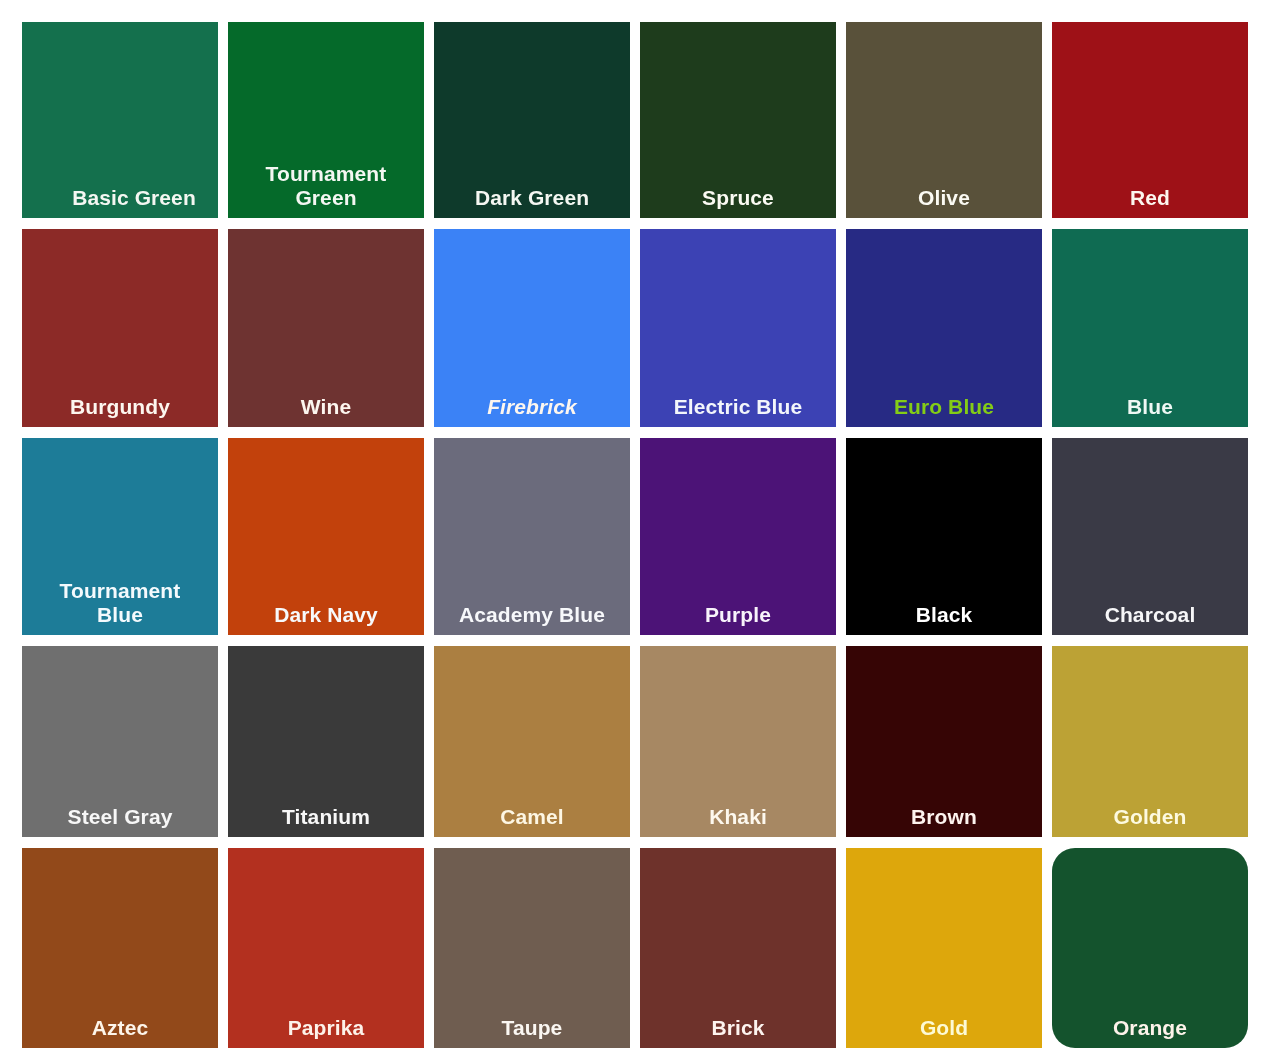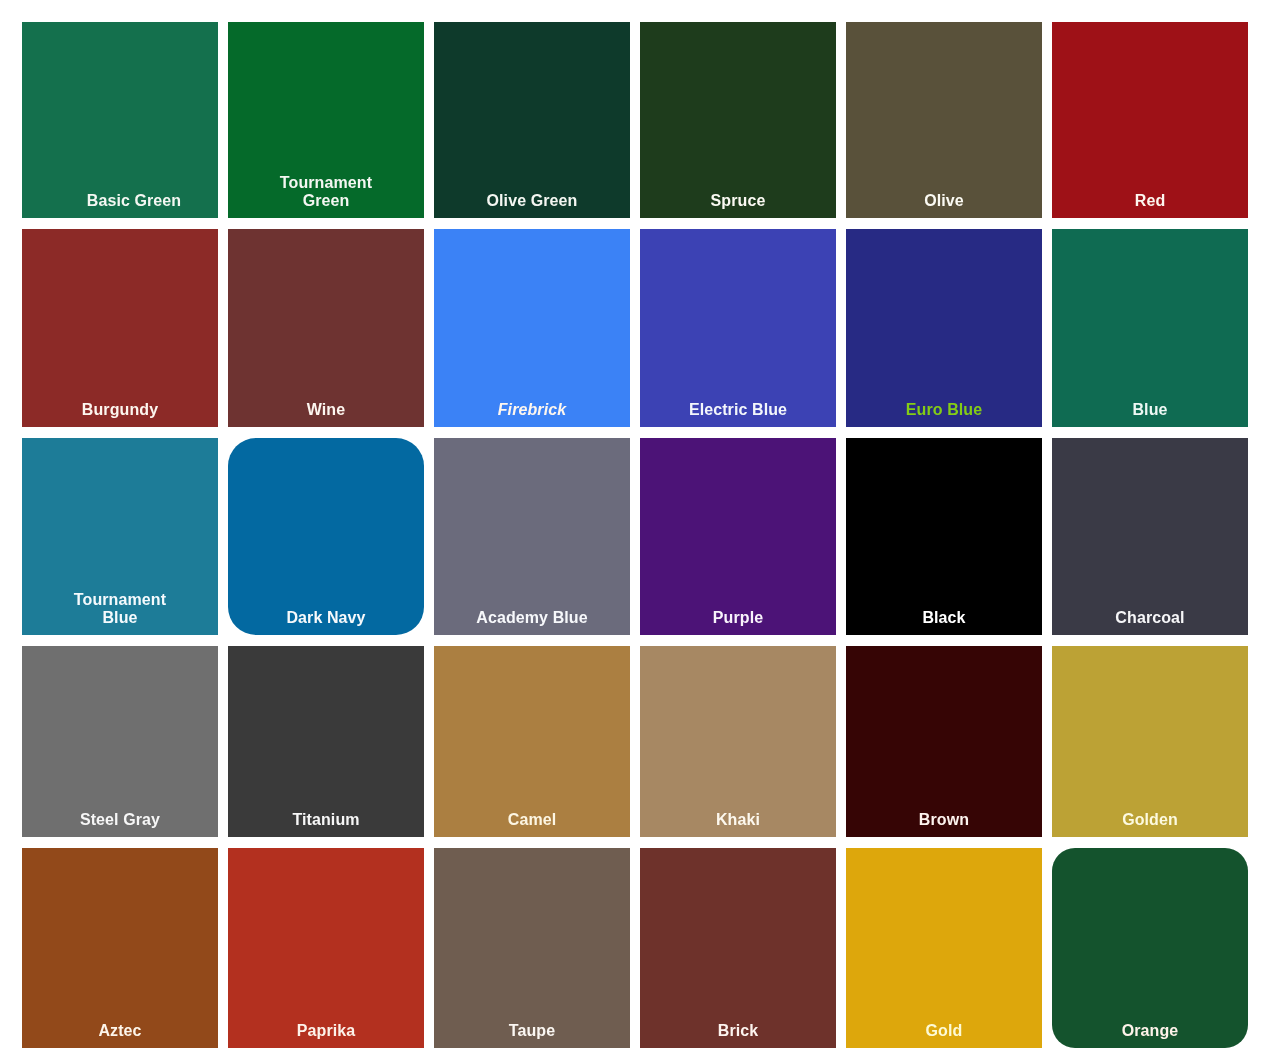--- a/index.html
+++ b/index.html
@@ -34,42 +34,42 @@
     justify-content: center;
     box-sizing: border-box;
     padding-bottom: 7px;
     overflow: hidden;
   }
   .swatch-label {
     display: block;
     width: 100%;
     text-align: center;
     font-family: "Liberation Sans", sans-serif;
-    font-size: 16px;
+    font-size: 21px;
     font-weight: bold;
     line-height: 1.17;
     letter-spacing: 0.1px;
     white-space: pre-line;
     padding: 0 4px;
     box-sizing: border-box;
   }
 </style>
 </head>
 <body>
 
 <main id="swatch-grid" style="background: rgb(255, 255, 255);">
     <div class="swatch" style="background: rgb(20, 112, 77); padding-left: 28px;">
       <span class="swatch-label" style="color: rgb(244, 247, 242);">Basic Green</span>
     </div>
     <div class="swatch" style="background: rgb(5, 106, 42);">
       <span class="swatch-label" style="color: rgb(244, 247, 242);">Tournament
 Green</span>
     </div>
     <div class="swatch" style="background: rgb(14, 58, 43);">
-      <span class="swatch-label" style="color: rgb(244, 247, 242);">Olive Green</span>
+      <span class="swatch-label" style="color: rgb(244, 247, 242);">Dark Green</span>
     </div>
     <div class="swatch" style="background: rgb(30, 60, 28);">
       <span class="swatch-label" style="color: rgb(251, 250, 243);">Spruce</span>
     </div>
     <div class="swatch" style="background: rgb(89, 81, 58);">
       <span class="swatch-label" style="color: rgb(251, 250, 243);">Olive</span>
     </div>
     <div class="swatch" style="background: rgb(158, 17, 23);">
       <span class="swatch-label" style="color: rgb(253, 246, 239);">Red</span>
     </div>
@@ -88,21 +88,21 @@
     <div class="swatch" style="background: rgb(39, 42, 132);">
       <span class="swatch-label" style="color: #84cc16;">Euro Blue</span>
     </div>
     <div class="swatch" style="background: rgb(15, 107, 82);">
       <span class="swatch-label" style="color: rgb(238, 248, 244);">Blue</span>
     </div>
     <div class="swatch" style="background: rgb(29, 124, 152);">
       <span class="swatch-label" style="color: rgb(244, 250, 253);">Tournament
 Blue</span>
     </div>
-    <div class="swatch" style="background: #0369a1; border-radius: 28px;">
+    <div class="swatch" style="background: #c2410c;">
       <span class="swatch-label" style="color: rgb(247, 249, 251);">Dark Navy</span>
     </div>
     <div class="swatch" style="background: rgb(107, 107, 124);">
       <span class="swatch-label" style="color: rgb(247, 248, 251);">Academy Blue</span>
     </div>
     <div class="swatch" style="background: rgb(76, 19, 119);">
       <span class="swatch-label" style="color: rgb(248, 243, 251);">Purple</span>
     </div>
     <div class="swatch" style="background: rgb(0, 0, 0);">
       <span class="swatch-label" style="color: rgb(255, 255, 255);">Black</span>

